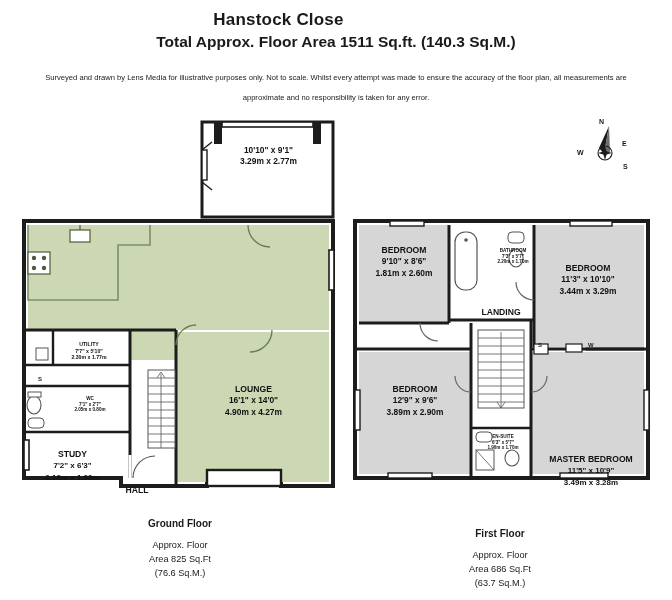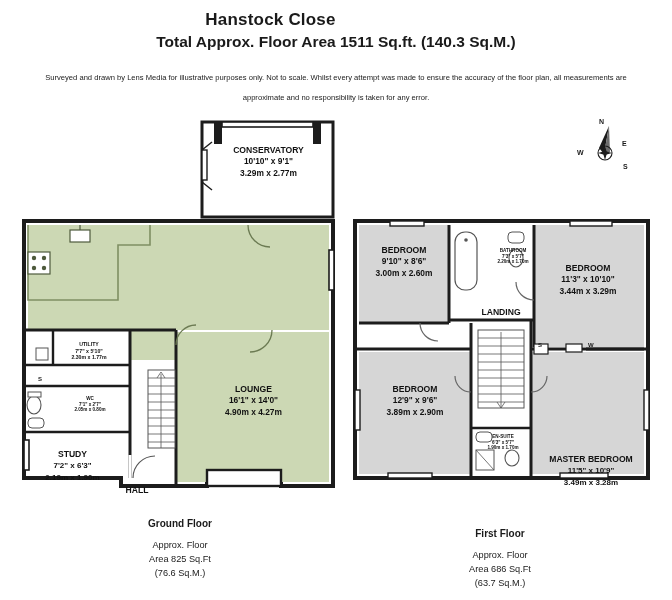--- a/index.html
+++ b/index.html
@@ -17,21 +17,21 @@
   }
   .page {
     position: relative;
     width: 672px;
     height: 600px;
   }
   
   .title {
     position: absolute;
     top: 10px;
-    left: 4px;
+    left: 12px;
     width: 533px;
     text-align: center;
     font-size: 17px;
     font-weight: bold;
     letter-spacing: 0.2px;
   }
   .subtitle {
     position: absolute;
     top: 33px;
     left: 0;
@@ -266,21 +266,20 @@
       <rect x="355" y="390" width="5" height="40" fill="#ffffff" stroke="#1c1c1c" stroke-width="1.4"></rect>
       <rect x="644" y="390" width="5" height="40" fill="#ffffff" stroke="#1c1c1c" stroke-width="1.4"></rect>
 
       <rect x="534" y="344" width="14" height="10" fill="#ffffff" stroke="#1c1c1c" stroke-width="1.2"></rect>
       <rect x="566" y="344" width="16" height="8" fill="#ffffff" stroke="#1c1c1c" stroke-width="1.2"></rect>
       <line x1="586" y1="349" x2="644" y2="349" stroke="#1c1c1c" stroke-width="3"></line>
     </g>
   </svg>
 
   <div class="rlabel" style="left:196px; top:145px; width:145px;">
-    <div class="nm">CONSERVATORY</div>
     <div>10'10" x 9'1"</div>
     <div>3.29m x 2.77m</div>
   </div>
 
 
   <div class="rlabel" style="left:181px; top:384px; width:145px;">
     <div class="nm">LOUNGE</div>
     <div>16'1" x 14'0"</div>
     <div>4.90m x 4.27m</div>
   </div>
@@ -305,21 +304,21 @@
 
   <div class="rlabel" style="left:112px; top:441px; width:50px; font-size:8px;margin-top:44px;">
     <div class="nm">HALL</div>
   </div>
 
   <span class="small-letter" style="left:38px; top:376px;">S</span>
 
   <div class="rlabel" style="left:344px; top:245px; width:120px;">
     <div class="nm">BEDROOM</div>
     <div>9'10" x 8'6"</div>
-    <div>3.00m x 2.60m</div>
+    <div>1.81m x 2.60m</div>
   </div>
 
   <div class="rlabel tiny" style="left:479px; top:248px; width:68px;">
     <div>BATHROOM</div>
     <div>7'3" x 5'7"</div>
     <div>2.20m x 1.70m</div>
   </div>
 
   <div class="rlabel" style="left:528px; top:263px; width:120px;">
     <div class="nm">BEDROOM</div>

